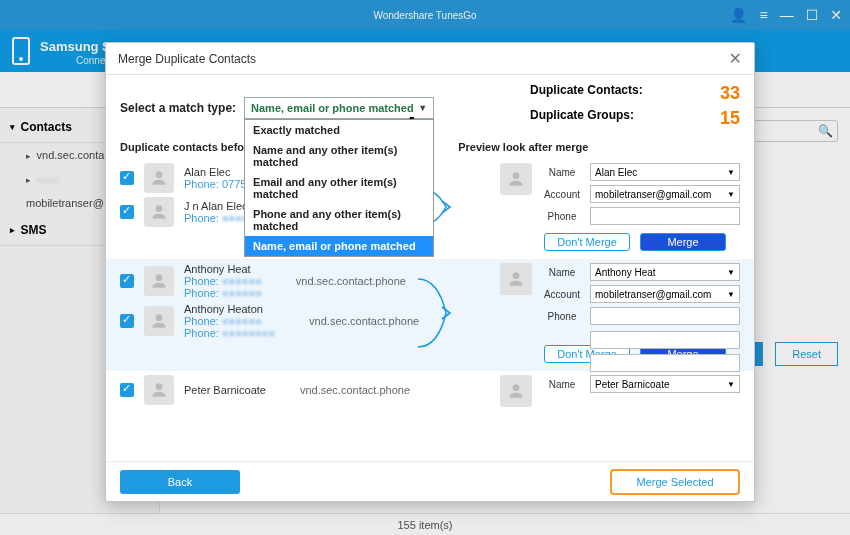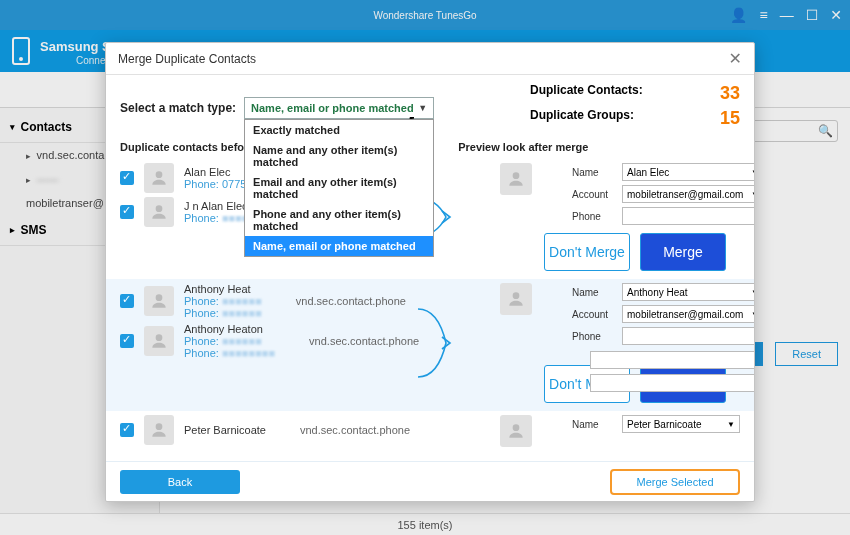--- a/index.html
+++ b/index.html
@@ -70,28 +70,28 @@
 .info { font-size: 11px; color: #333; }
 .info .nm { color: #333; }
 .info .ph { color: #3b9ed9; }
 .info .ph .blur { color: #b6d6ef; filter: blur(1px); }
 .src { font-size: 11px; color: #666; margin-left: 24px; }
 
 .preview-side { position: absolute; right: 14px; top: 4px; width: 240px; display: flex; gap: 8px; }
 .preview-side .avatar { width: 32px; height: 32px; flex-shrink: 0; }
 .fields { flex: 1; }
 .field-row { display: flex; align-items: center; gap: 6px; margin-bottom: 4px; }
-.field-row .lbl { width: 44px; text-align: left; font-size: 10px; color: #333; margin-left: 32px; }
+.field-row .lbl { width: 44px; text-align: center; font-size: 10px; color: #333; }
 .field-row input, .field-row .sel { flex: 1; height: 18px; border: 1px solid #bbb; font-size: 10px; padding: 0 4px; background: #fff; }
 .field-row .sel { display: flex; align-items: center; justify-content: space-between; cursor: pointer; }
 .field-row .sel .arr { font-size: 8px; }
 .phones-extra input { height: 18px; border: 1px solid #bbb; font-size: 10px; padding: 0 4px; width: 100%; margin-bottom: 4px; }
 
 .btn-row { display: flex; gap: 10px; justify-content: flex-end; margin-top: 6px; padding-right: 14px; }
-.btn-sm { height: 38px; width: 86px; font-size: 14px; border-radius: 3px; cursor: pointer; display: inline-flex; align-items: center; justify-content: center; }
+.btn-sm { height: 18px; width: 86px; font-size: 11px; border-radius: 3px; cursor: pointer; display: inline-flex; align-items: center; justify-content: center; }
 .btn-sm.blue { background: #1d4ed8; color: #fff; border: 1px solid #1e9ae0; }
 .btn-sm.out { background: #fff; color: #1e9ae0; border: 1px solid #1e9ae0; }
 
 .arrow-merge { position: absolute; left: 310px; top: 50%; transform: translateY(-50%); }
 .arrow-merge svg { stroke: #1e9ae0; fill: none; stroke-width: 1.6; }
 
 .modal-footer { height: 40px; border-top: 1px solid #e4eef6; display: flex; align-items: center; justify-content: space-between; padding: 4px 14px; }
 .btn-back { width: 120px; height: 24px; background: #1e9ae0; color: #fff; border-radius: 3px; font-size: 11px; display: inline-flex; align-items: center; justify-content: center; cursor: pointer; }
 .btn-merge-sel { width: 130px; height: 26px; border: 2px solid #f79a2a; border-radius: 4px; color: #1e9ae0; font-size: 11px; background: #fff; display: inline-flex; align-items: center; justify-content: center; cursor: pointer; }
 

